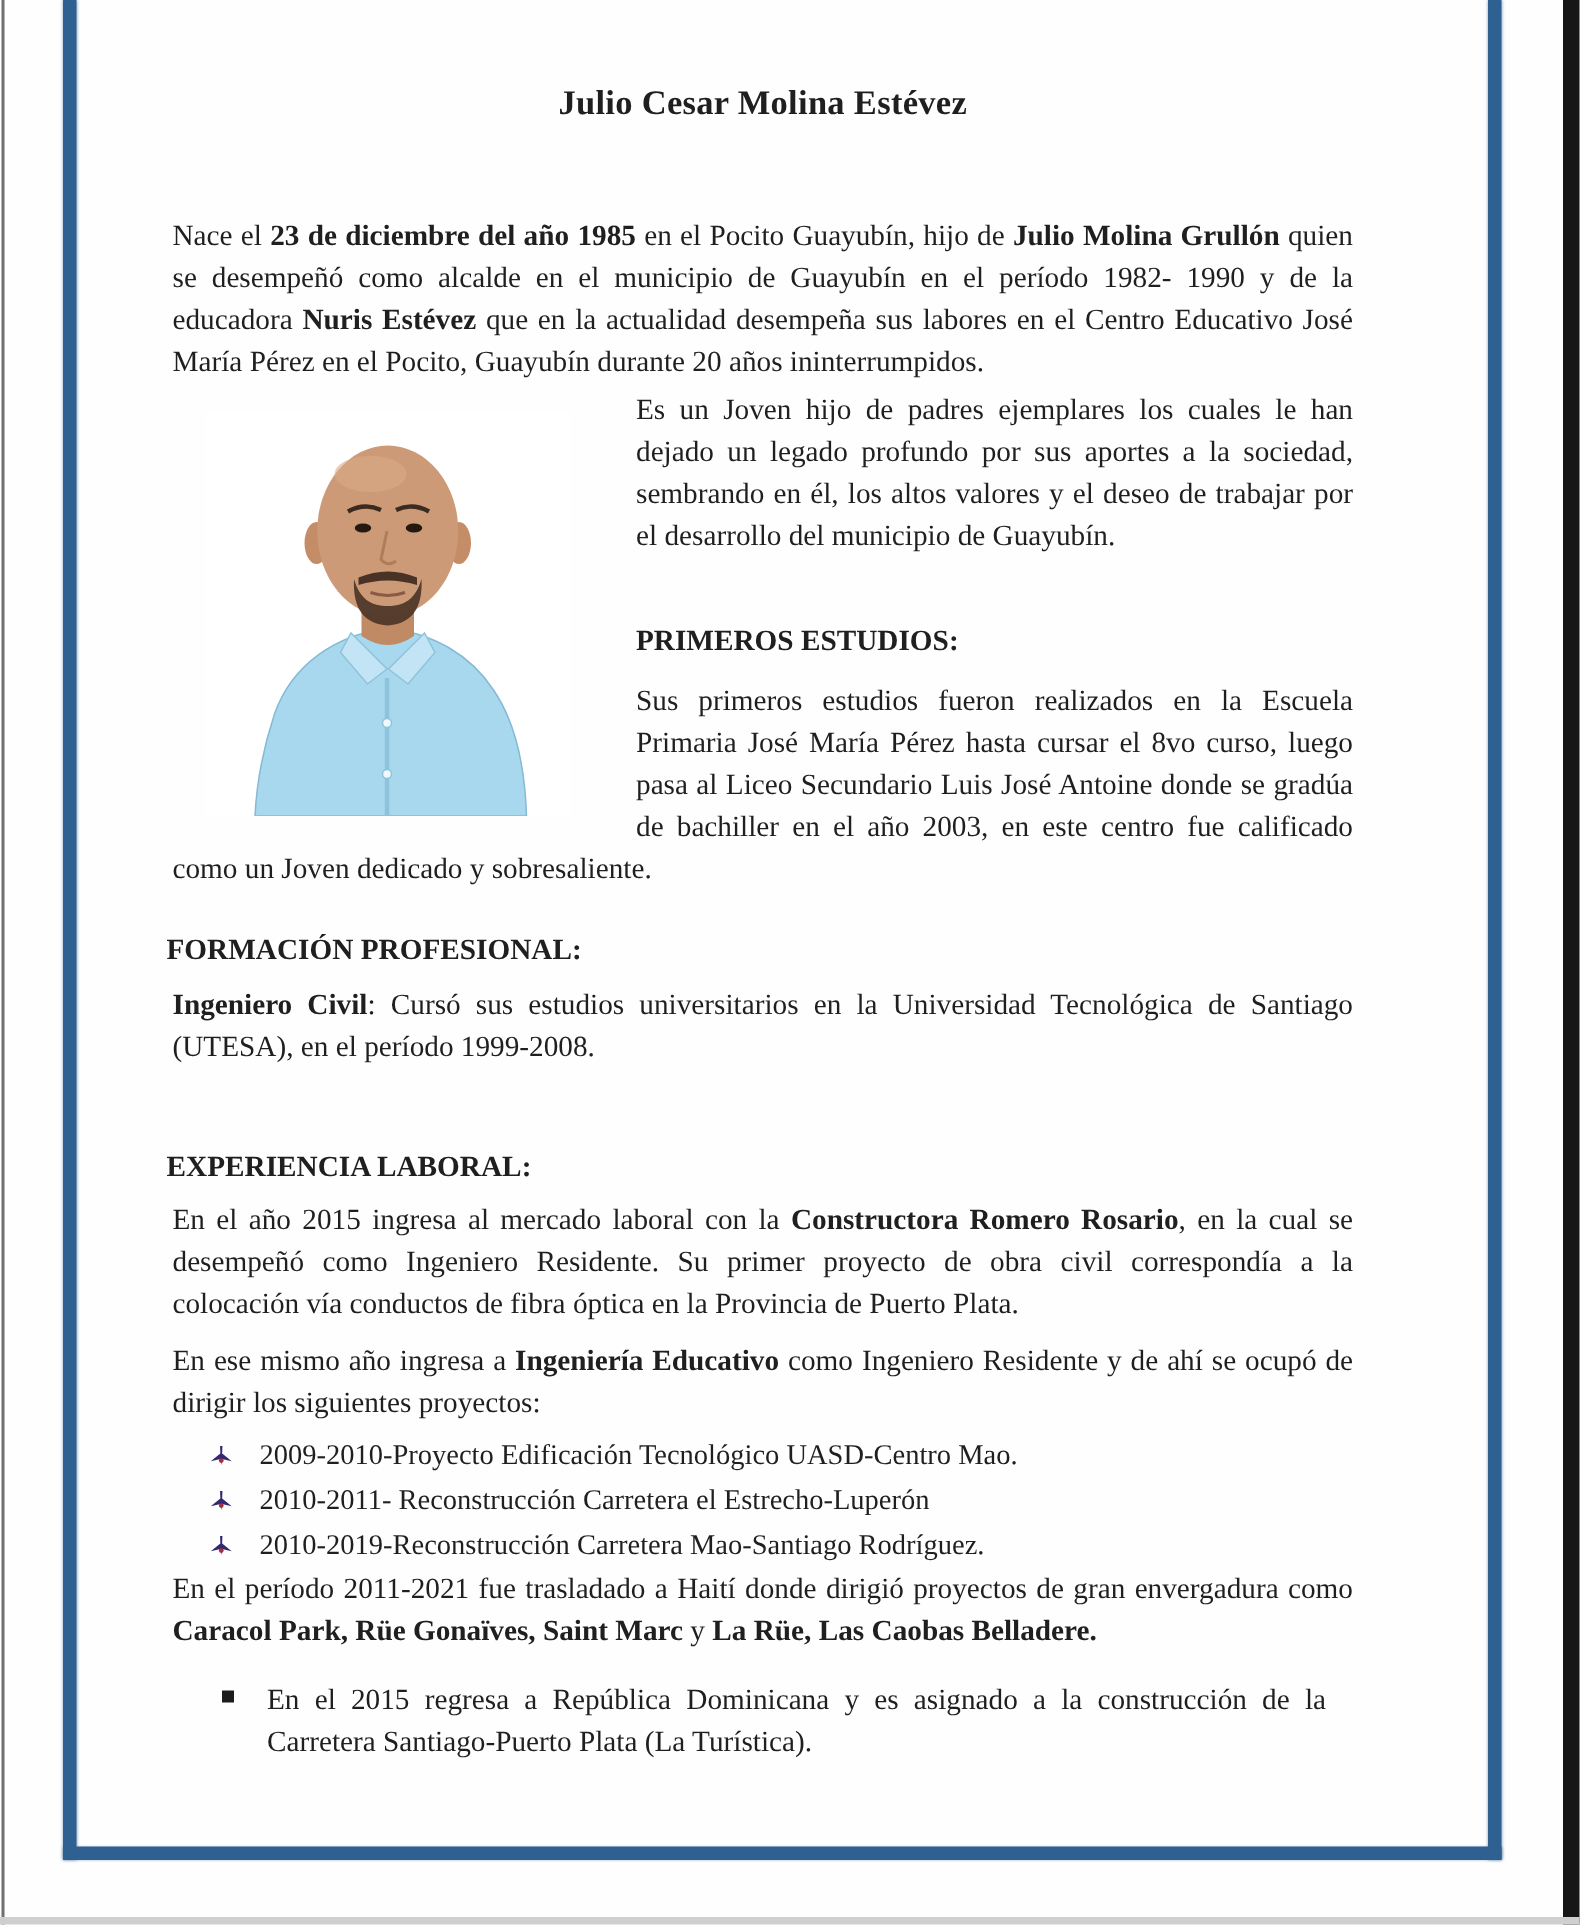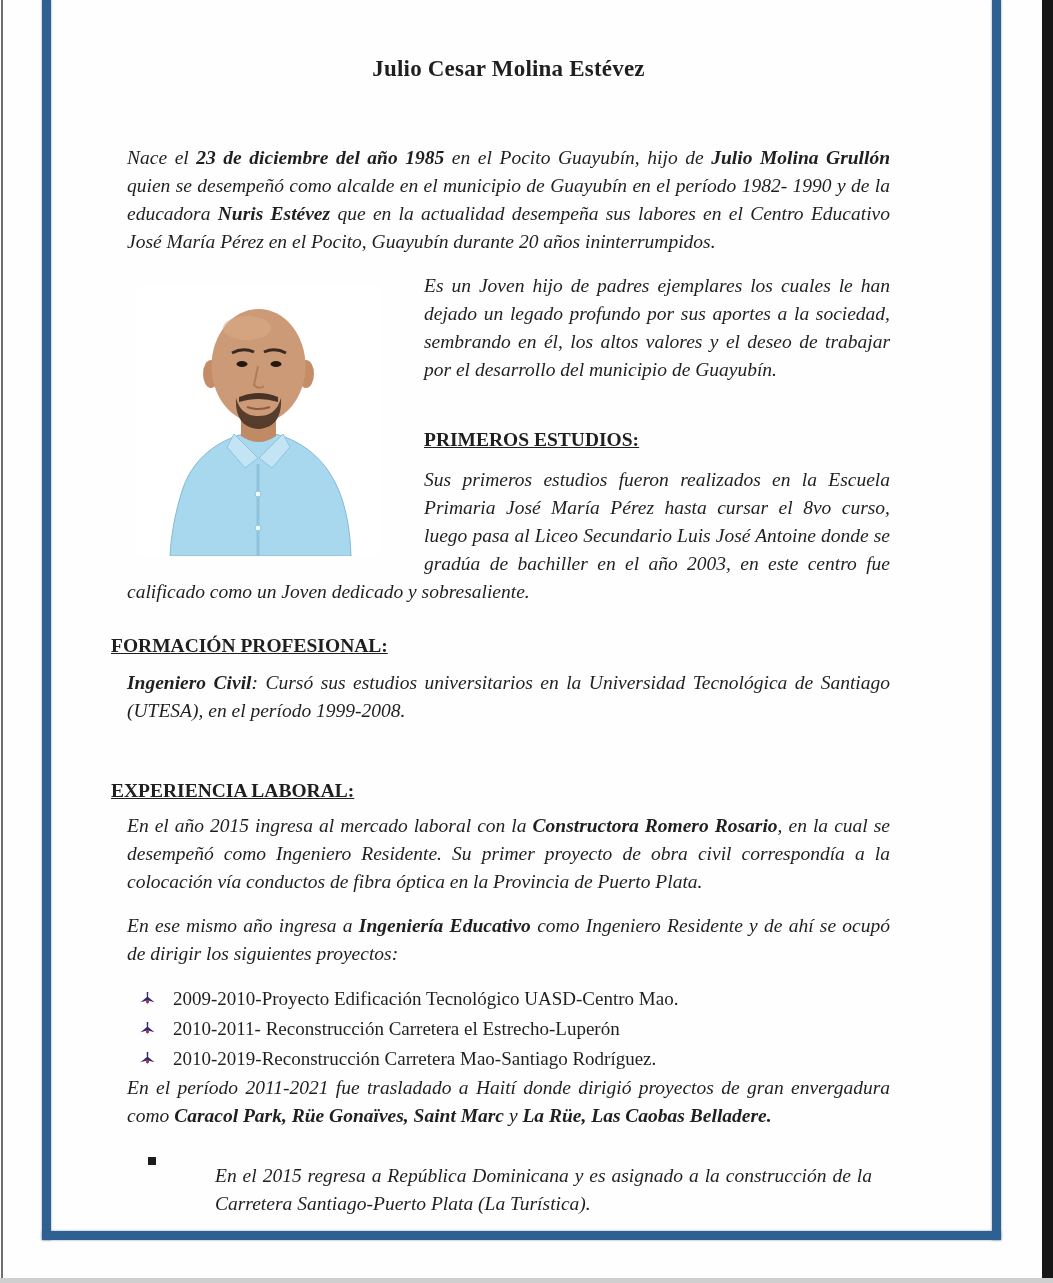--- a/index.html
+++ b/index.html
@@ -16,33 +16,33 @@
   .frame-left{position:absolute;left:42px;top:0;width:9px;height:1240px;background:#2e6191;box-shadow:0 0 2px rgba(46,97,145,.6);}
   .frame-right{position:absolute;left:992px;top:0;width:9px;height:1240px;background:#2e6191;box-shadow:0 0 2px rgba(46,97,145,.6);}
   .frame-bottom{position:absolute;left:42px;top:1231px;width:959px;height:9px;background:#2e6191;box-shadow:0 0 2px rgba(46,97,145,.6);}
 
   .content{position:absolute;left:111px;top:0;width:795px;}
 
   h1.doc-title{
     margin:56px 0 0 0;text-align:center;
     font-size:23px;font-weight:bold;letter-spacing:.2px;
   }
-  p{margin:16px;font-size:19.5px;line-height:28px;font-style:italic;}
+  p{margin:4px;font-size:19.5px;line-height:28px;}
   .just{text-align:justify;}
   .intro{margin-top:62px;}
 
   .photo{
     float:left;width:243px;height:270px;
     margin:14px 44px 10px 26px;
     background:#ffffff;
   }
   .photo svg{display:block;}
 
   h2.sec{
-    font-size:19.5px;font-weight:bold;margin:42px 0 0 0;line-height:27px;text-decoration:underline;
+    font-size:19.5px;font-weight:bold;margin:42px 0 0 0;line-height:27px;
   }
   h2.sec.formacion{margin-top:26px;clear:left;}
   h2.sec.experiencia{margin-top:52px;}
   .p-primeros{margin-top:13px;}
   .p-formacion{margin-top:10px;}
   .p-exp1{margin-top:8px;}
   .p-exp2{margin-top:10px;}
 
   ul.projects{
     list-style:none;margin:6px 0 0 0;padding:0 0 0 28px;
@@ -51,21 +51,21 @@
     display:flex;align-items:baseline;
     font-size:19px;line-height:30px;
   }
   .pl-icon{
     width:20px;height:16px;flex:0 0 20px;margin-right:14px;
     align-self:center;display:inline-flex;align-items:center;
   }
   .p-haiti{margin-top:0;}
 
   .sq-item{
-    display:flex;align-items:center;margin:14px 0 0 37px;width:740px;gap:25px;
+    display:flex;align-items:center;margin:14px 0 0 37px;width:740px;
   }
   .sq{
     flex:0 0 8px;width:8px;height:8px;background:#1c1c1c;
     margin-right:18px;align-self:flex-start;margin-top:11px;
   }
   .seg-b{font-weight:bold;}
 </style>
 </head>
 <body>
 

